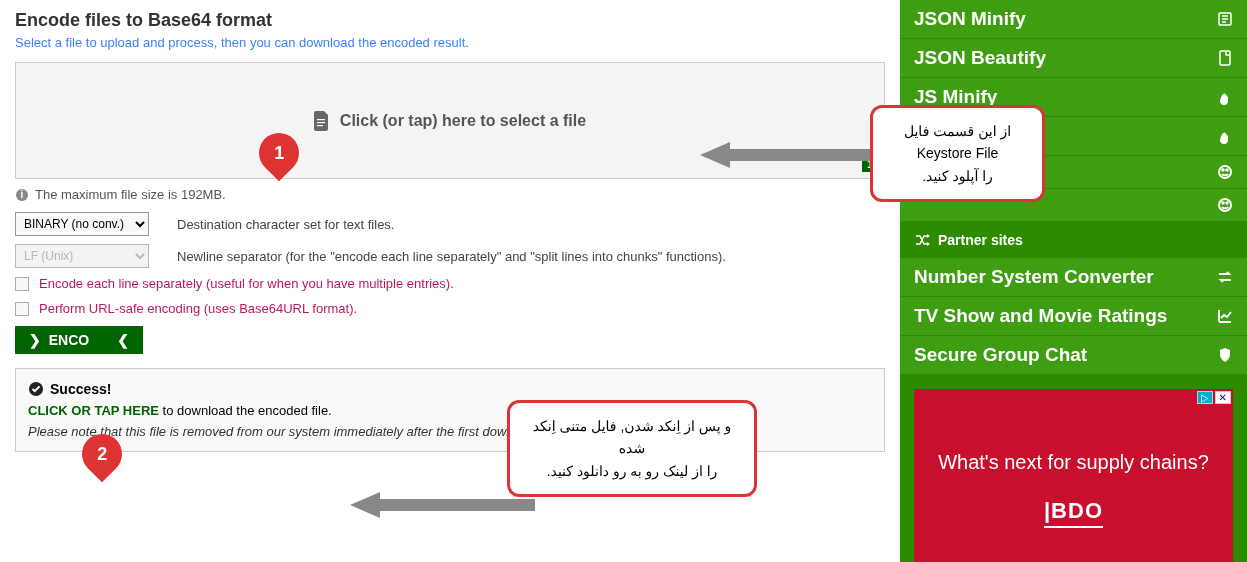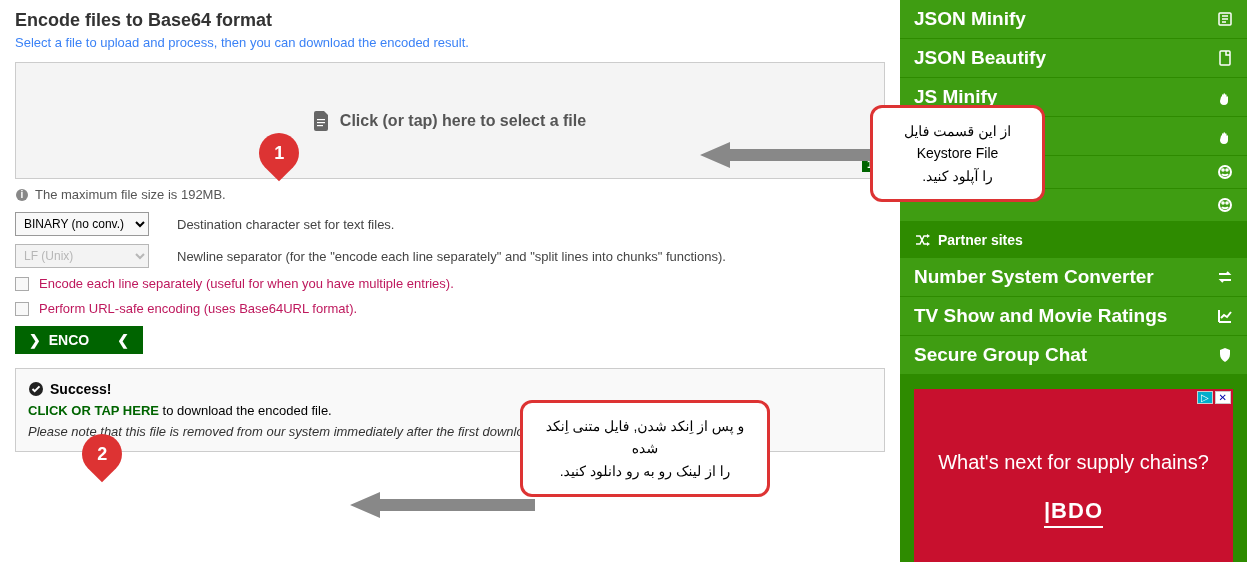--- a/index.html
+++ b/index.html
@@ -29,21 +29,21 @@
 .side-header { background: #2e8b00; color: #fff; font-weight: bold; font-size: 14px; padding: 10px 14px; display: flex; align-items: center; gap: 8px; }
 .side-icon { width: 16px; height: 16px; stroke: #fff; fill: none; stroke-width: 2; }
 .side-icon-fill { width: 16px; height: 16px; fill: #fff; }
 .ad { margin: 14px; background: #c8102e; color: #fff; height: 200px; position: relative; display: flex; flex-direction: column; align-items: center; justify-content: center; padding: 20px; }
 .ad-text { font-size: 20px; text-align: center; margin-bottom: 24px; }
 .ad-logo { font-size: 22px; font-weight: bold; letter-spacing: 1px; border-bottom: 2px solid #fff; padding-bottom: 2px; }
 .ad-corner { position: absolute; top: 2px; right: 2px; display: flex; gap: 2px; }
 .ad-chip { background: #fff; color: #00a; font-size: 10px; padding: 0 3px; border: 1px solid #ccc; }
 .callout { position: absolute; background: #fff; border: 3px solid #d33; border-radius: 12px; padding: 12px 18px; font-size: 14px; text-align: center; direction: rtl; line-height: 1.6; z-index: 10; }
 .callout1 { top: 105px; left: 870px; width: 175px; }
-.callout2 { top: 400px; left: 520px; width: 250px; }
+.callout2 { top: 400px; left: 507px; width: 250px; }
 .arrow { position: absolute; z-index: 9; }
 .arrow-body { fill: #888; }
 .num-badge { position: absolute; width: 40px; height: 40px; background: #d33; border-radius: 50% 50% 50% 0; transform: rotate(-45deg); display: flex; align-items: center; justify-content: center; z-index: 11; }
 .num-badge span { transform: rotate(45deg); color: #fff; font-weight: bold; font-size: 18px; }
 .badge1 { top: 133px; left: 259px; }
 .badge2 { top: 434px; left: 82px; }
 </style>
 </head>
 <body>
 

